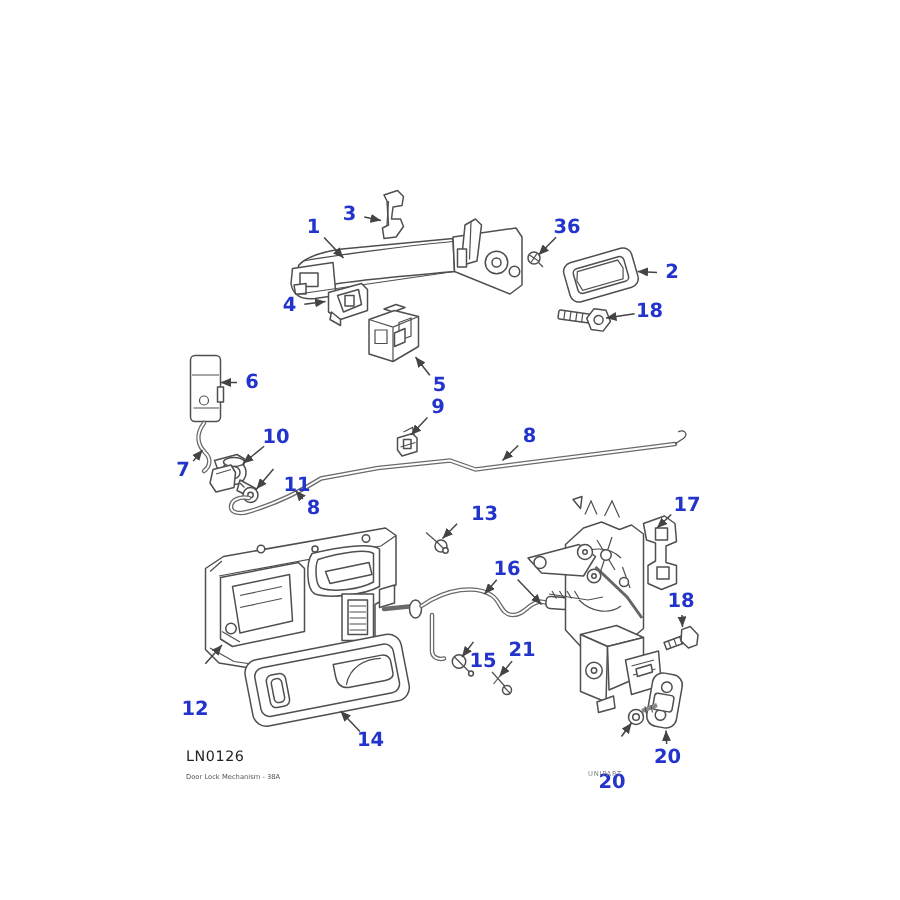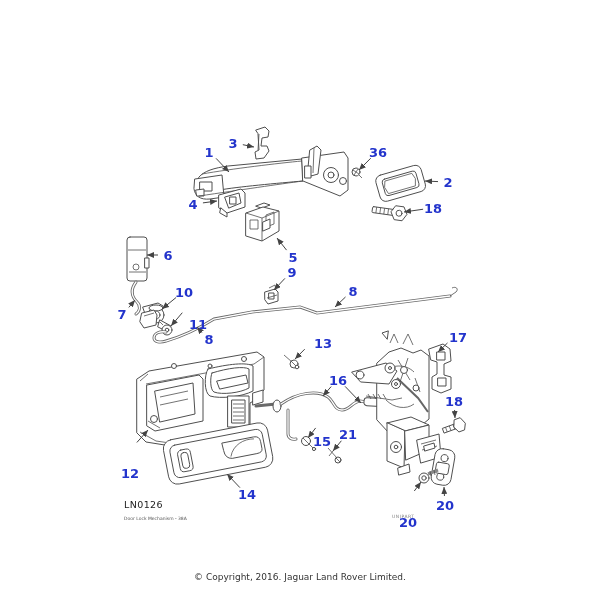--- a/index.html
+++ b/index.html
@@ -295,14 +295,13 @@
       <div class="callout" style="left: 247px; top: 494px;">14</div>
       <div class="callout" style="left: 442px; top: 337px; margin-left: 16px;">17</div>
       <div class="callout" style="left: 454px; top: 401px;">18</div>
       <div class="callout" style="left: 408px; top: 498px; margin-top: 24px;">20</div>
       <div class="callout" style="left: 445px; top: 505px;">20</div>
     </div>
 
   <div class="footer-code">LN0126</div>
   <div class="footer-caption">Door Lock Mechanism - 38A</div>
   <div class="footer-brand">UNIPART</div>
-  <div class="footer-copyright">© Copyright, 2016. Jaguar Land Rover Limited.</div>
 </div>
 
 </body></html>

